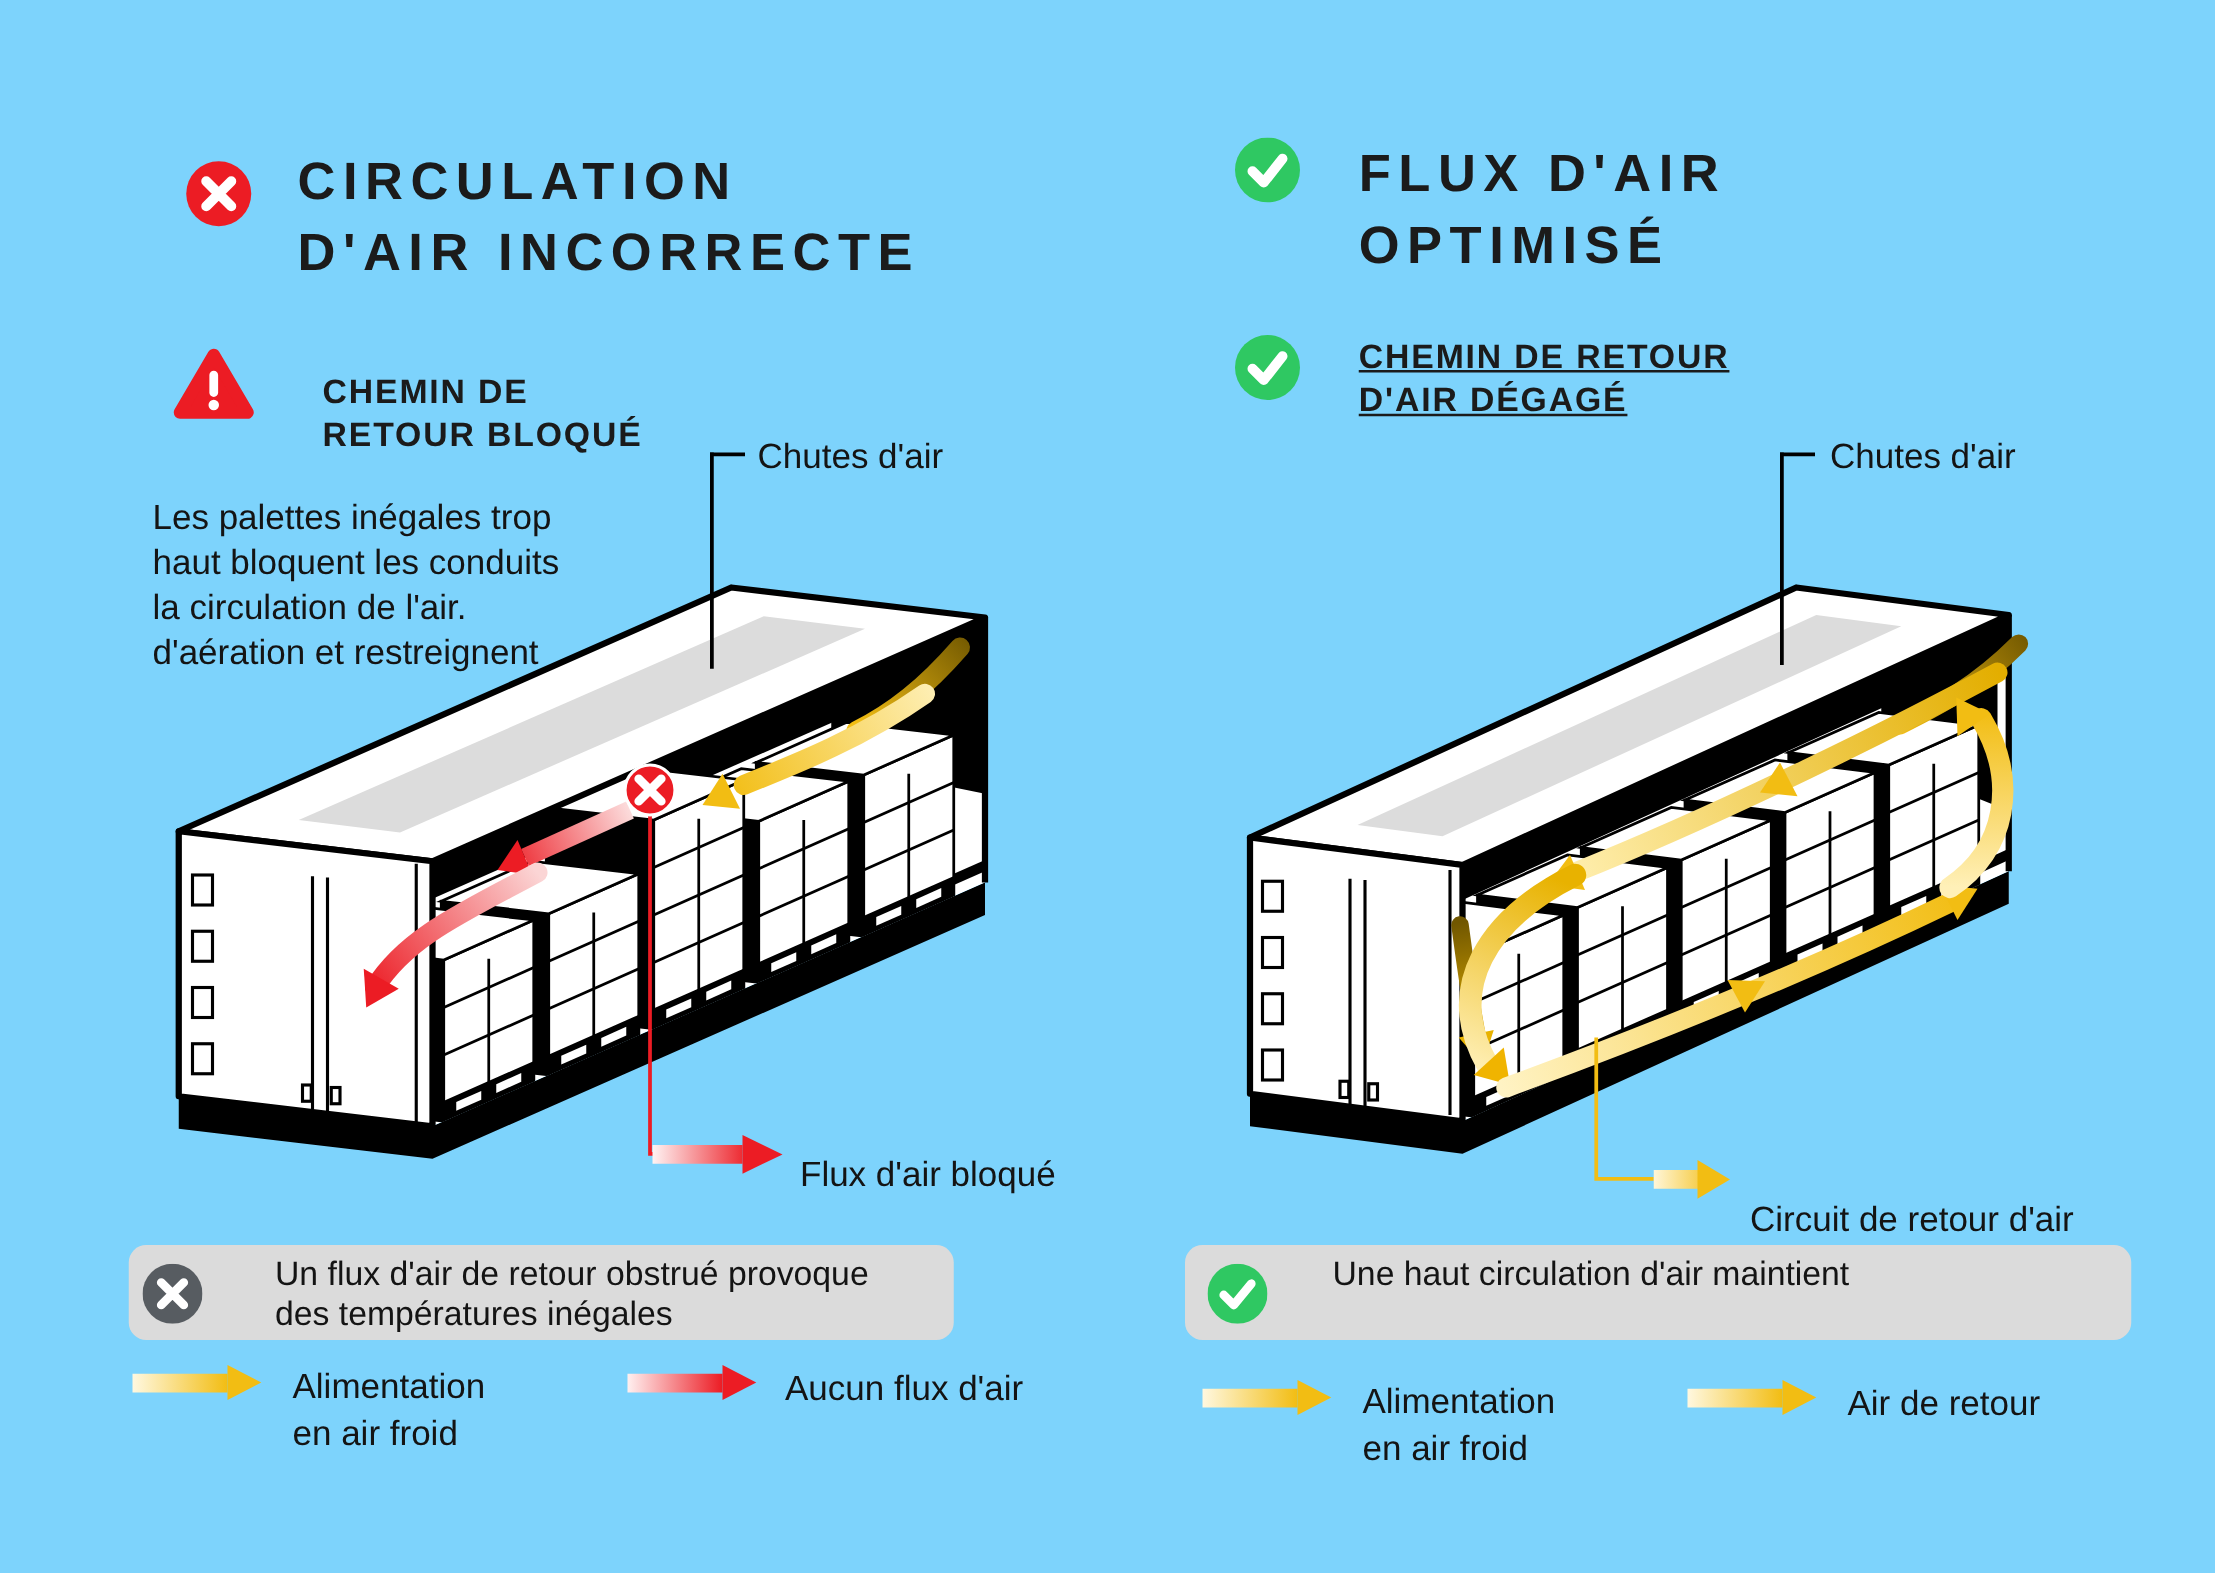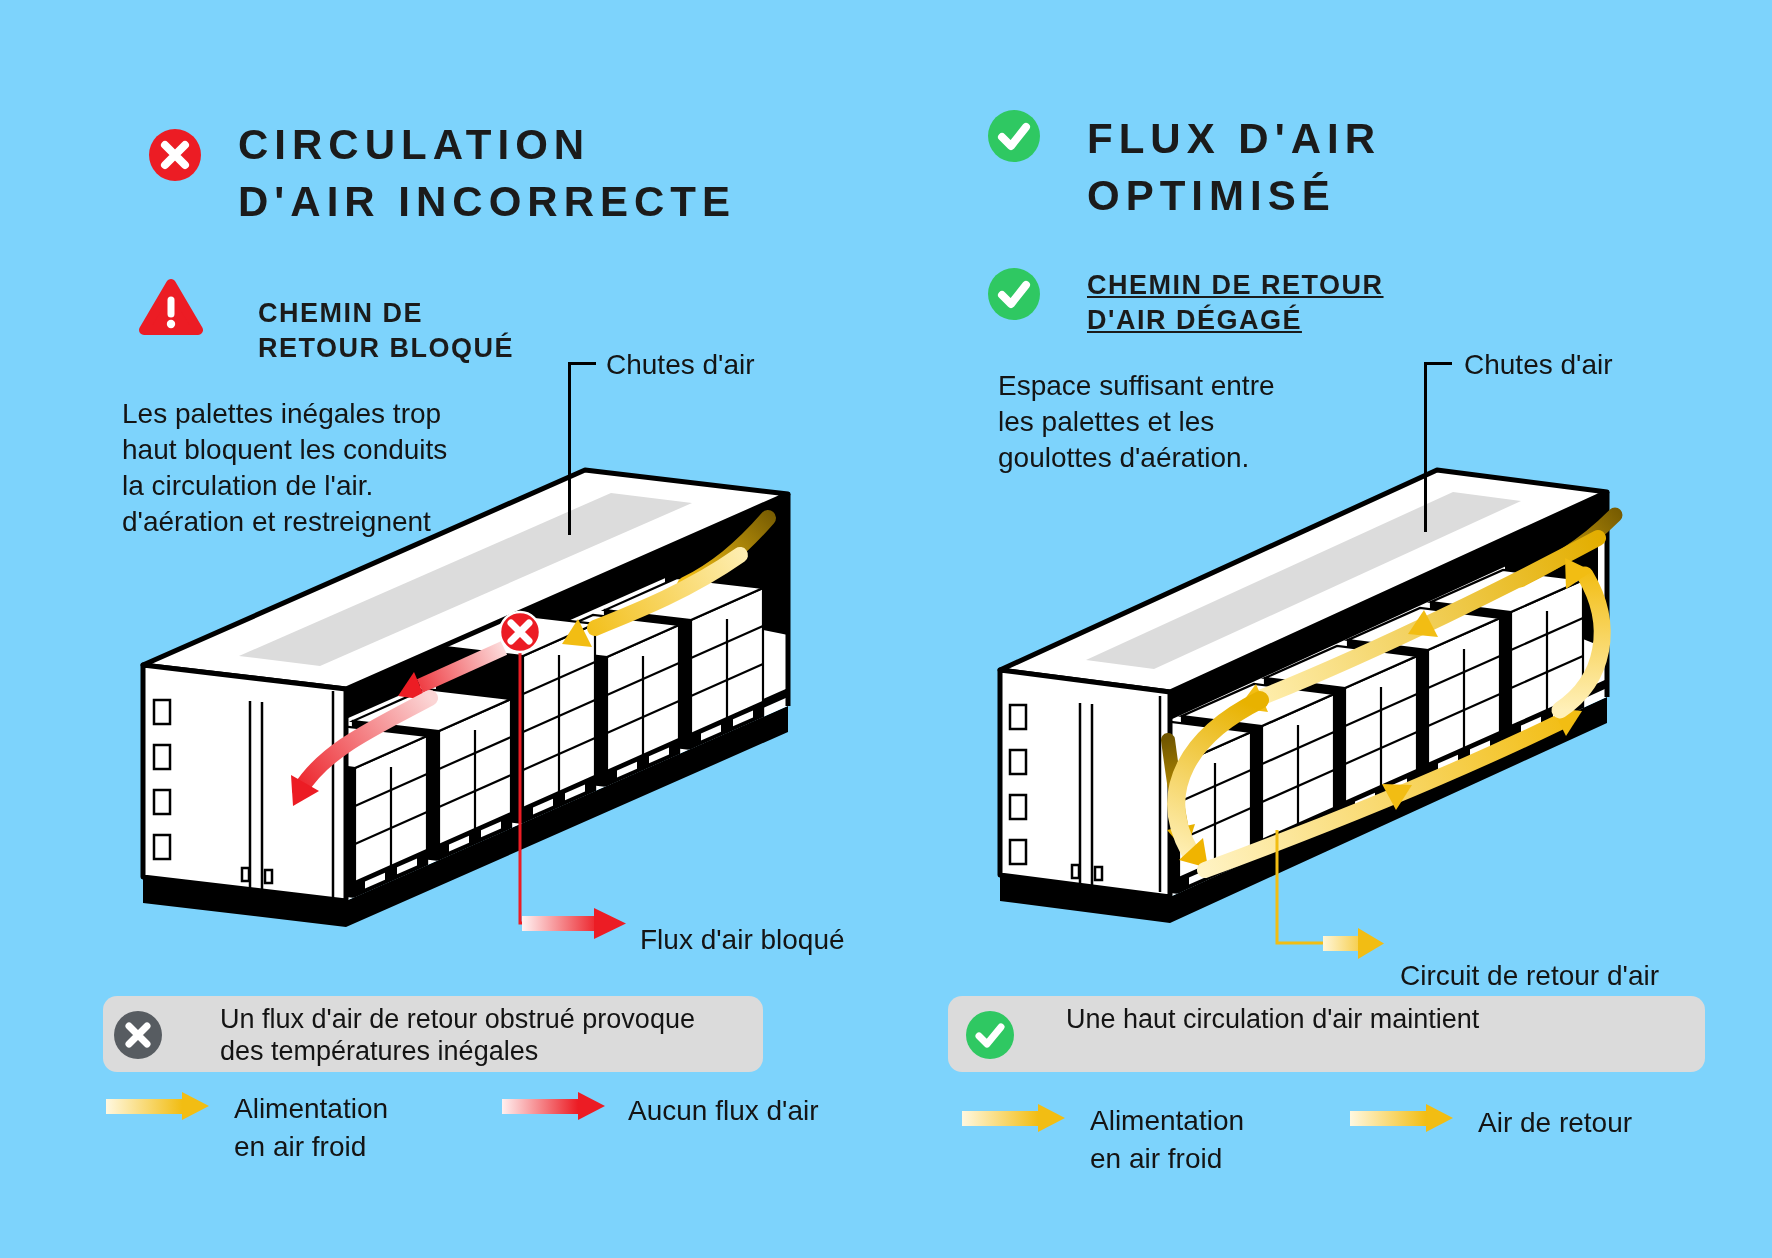--- a/index.html
+++ b/index.html
@@ -213,25 +213,20 @@
     <svg width="52" height="52" viewBox="0 0 52 52">
       <circle cx="26" cy="26" r="26" fill="#2FC862"></circle>
       <path d="M14 27 L23 36 L38 17" fill="none" stroke="#fff" stroke-width="8" stroke-linecap="round" stroke-linejoin="round"></path>
     </svg>
   </div>
   <div class="abs subhead" style="left:1087px;top:268px;text-decoration:underline;">
     <div>CHEMIN DE RETOUR</div>
     <div>D'AIR DÉGAGÉ</div>
   </div>
 
-  <div class="abs body-text" style="left:998px;top:368px;">
-    <div>Espace suffisant entre</div>
-    <div>les palettes et les</div>
-    <div>goulottes d'aération.</div>
-  </div>
 
   <div class="abs callout-text z30" style="left:1464px;top:349px;">Chutes d'air</div>
   <div class="abs vline z30" style="left:1424px;top:362px;height:170px;"></div>
   <div class="abs hline z30" style="left:1424px;top:362px;width:28px;"></div>
 
   <div class="abs z10" style="left:960px;top:390px;">
   <svg width="720" height="570" viewBox="0 0 720 570">
     <defs>
       <clipPath id="clipR">
             <polygon points="210,302 647,102 647,307 210,507"></polygon>

